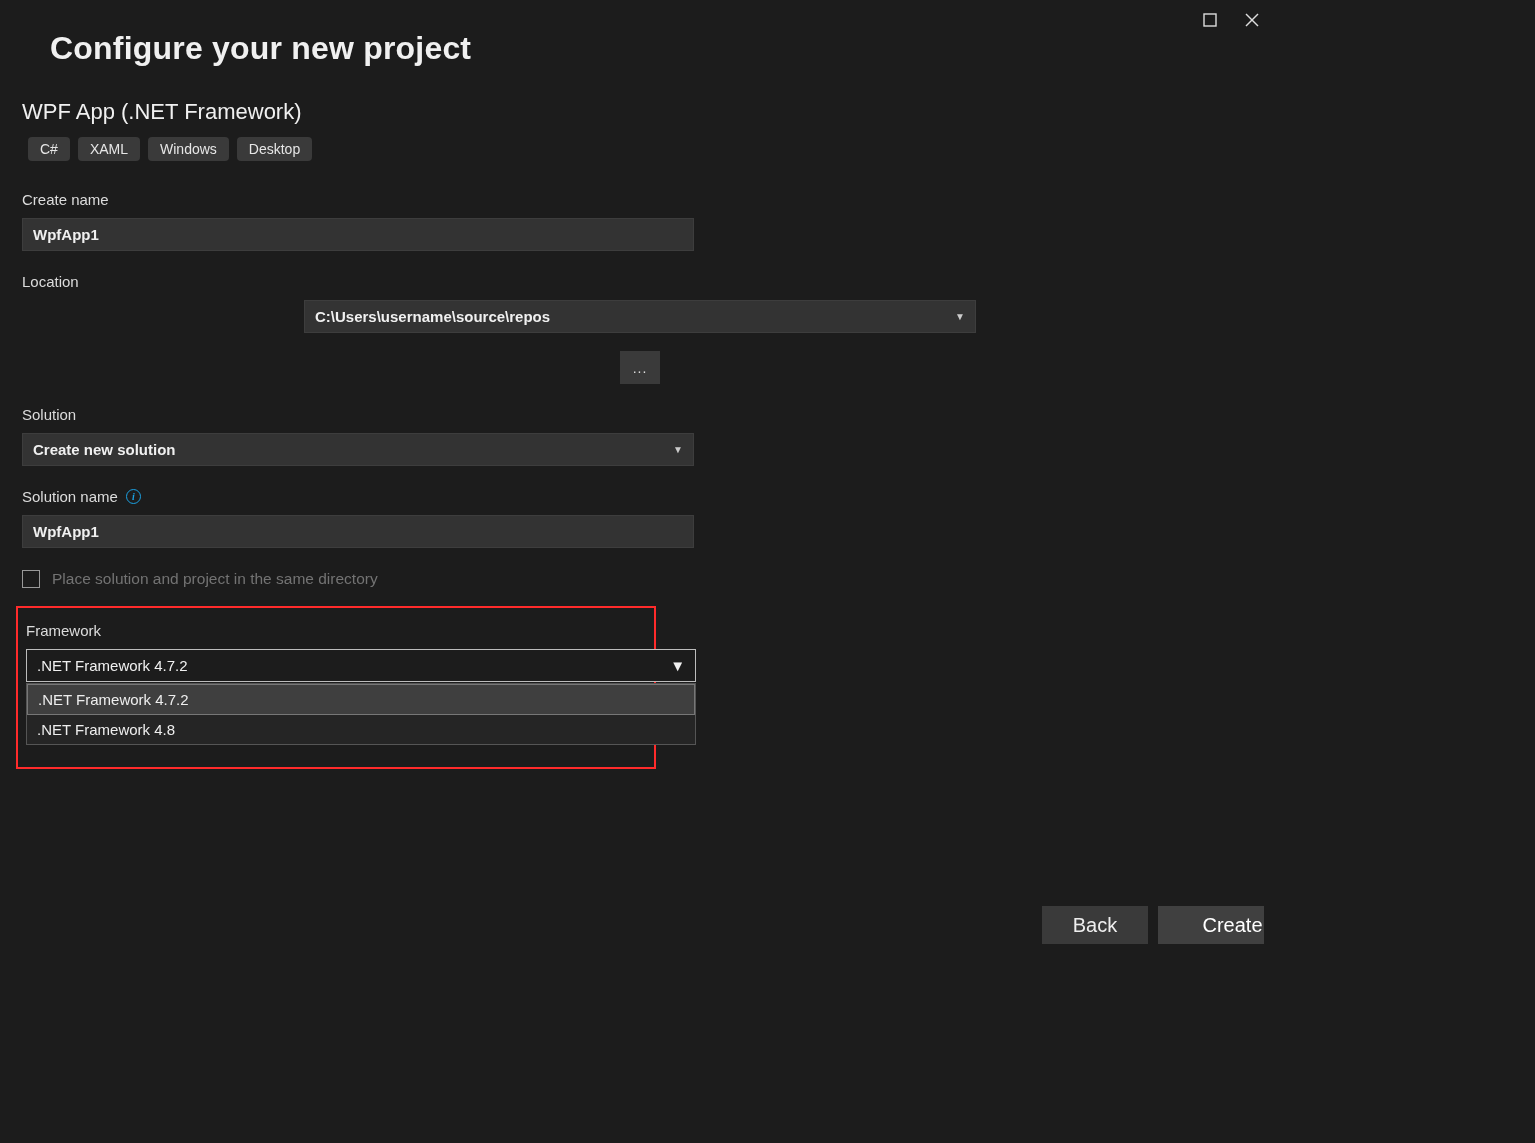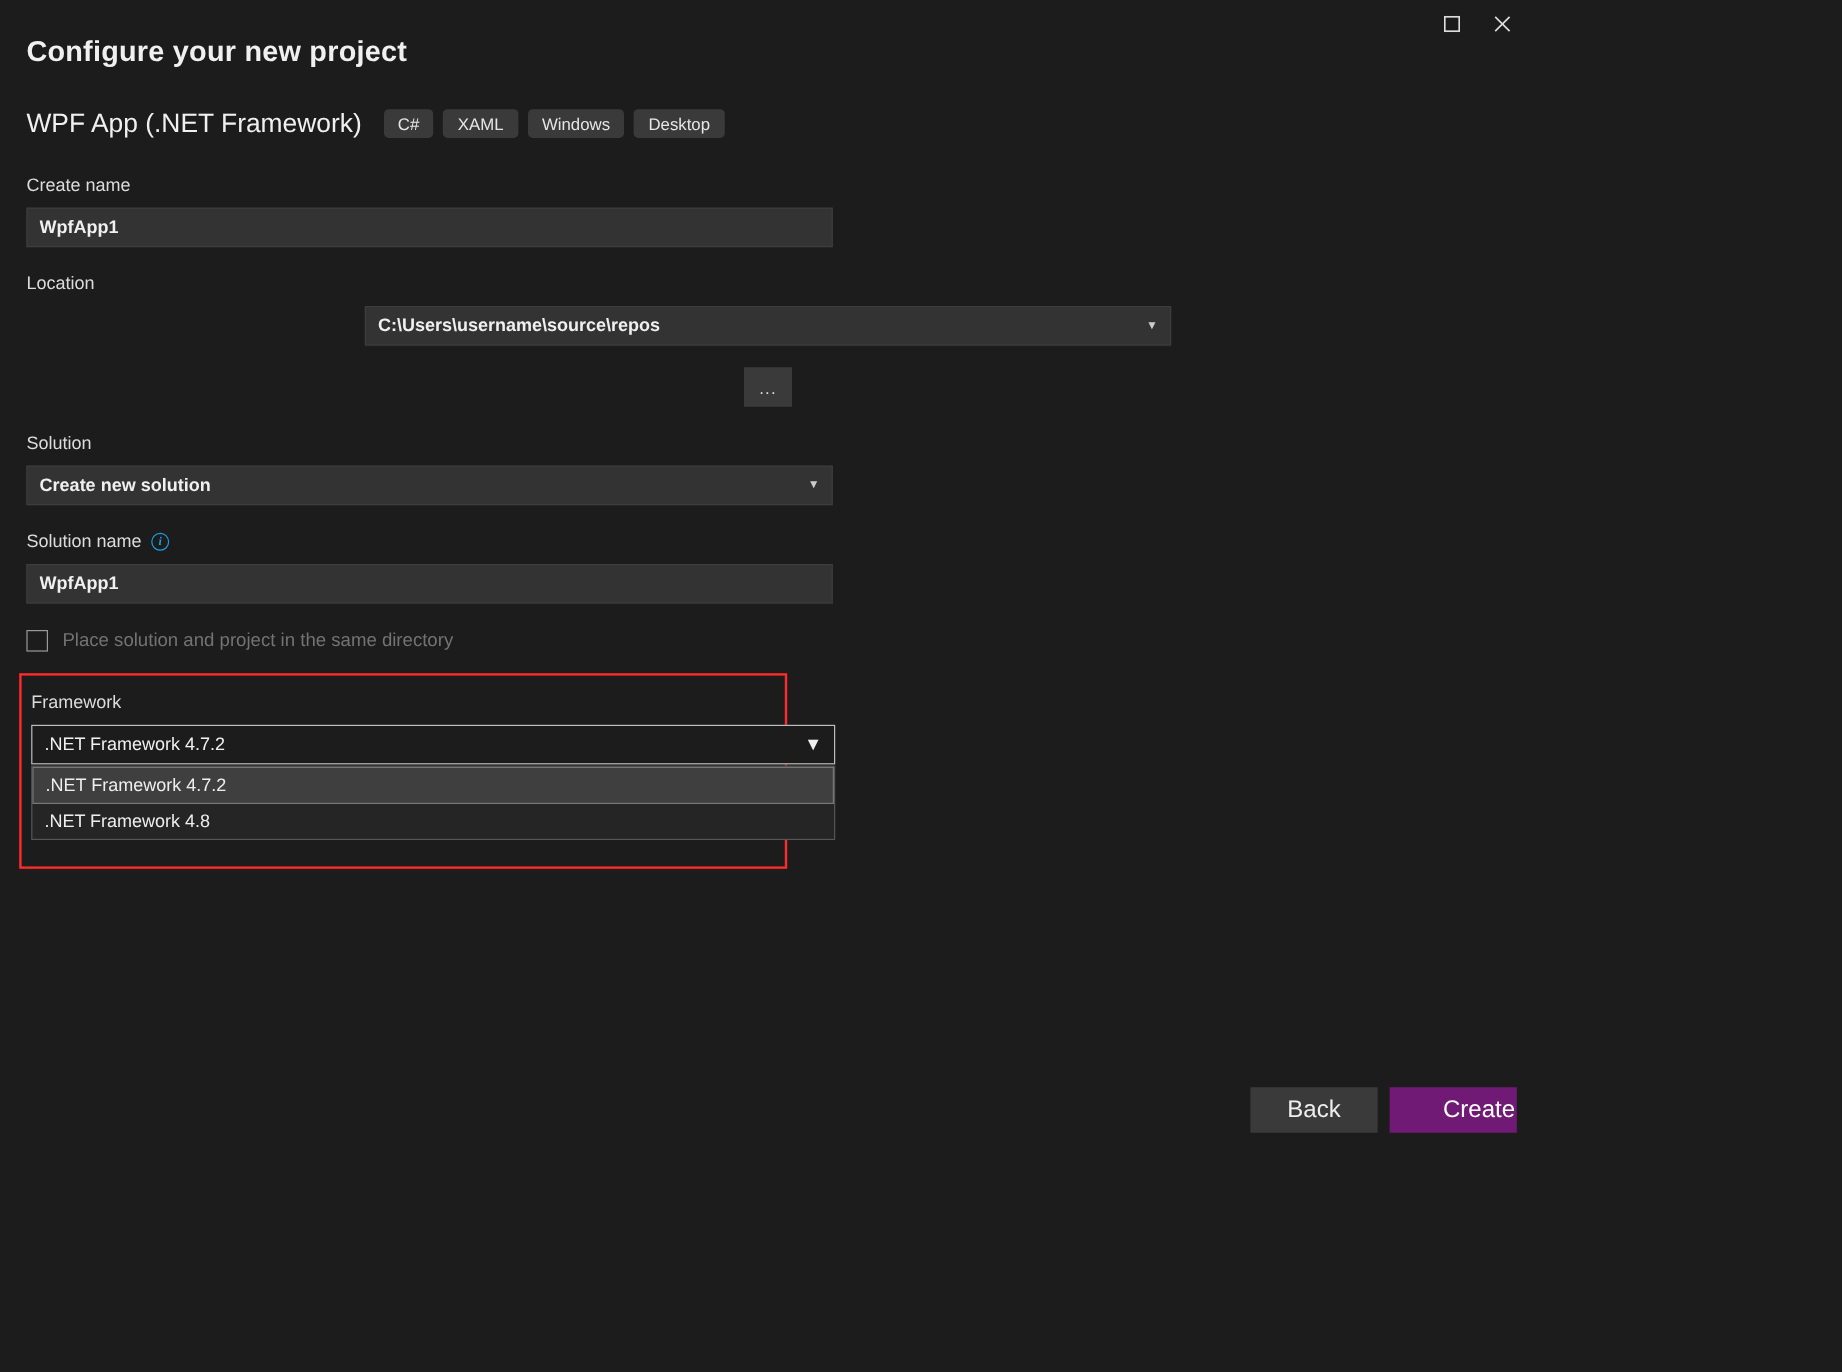--- a/index.html
+++ b/index.html
@@ -22,30 +22,32 @@
   .titlebar .win-btn {
     width: 20px; height: 20px;
     display: flex; align-items: center; justify-content: center;
     color: #ddd;
     cursor: pointer;
   }
   .content {
     padding: 30px 22px 0 22px;
   }
   h1.page-title {
-    font-size: 24px;
+    font-size: 32px;
     font-weight: 600;
     letter-spacing: 0.2px;
     margin-bottom: 32px;
+    margin-left: 28px;
   }
   .template-row {
     display: flex;
-    align-items: center;
+    align-items: flex-start;
     gap: 12px;
     margin-bottom: 30px;
+    flex-direction: column;
   }
   .template-name {
     font-size: 22px;
     font-weight: 400;
   }
   .tags { display: flex; gap: 8px; margin-left: 6px; }
   .tag {
     background: #3a3a3a;
     color: #e6e6e6;
     border-radius: 4px;
@@ -155,21 +157,21 @@
     bottom: 12px; right: 16px;
     display: flex; gap: 10px;
   }
   .btn {
     width: 106px; height: 38px;
     display: flex; align-items: center; justify-content: center;
     font-size: 20px;
     cursor: pointer;
   }
   .btn-back { background: #3a3a3a; color: #eee; }
-  .btn-create { background: #701a75; color: #fff; padding-left: 43px; }
+  .btn-create { background: #404040; color: #fff; padding-left: 43px; }
 </style>
 </head>
 <body>
 
 <div class="titlebar">
   <div class="win-btn">
     <svg width="14" height="14" viewBox="0 0 14 14">
         <rect x="1" y="1" width="12" height="12" fill="none" stroke="#ddd" stroke-width="1.4"></rect>
       </svg>
   </div>

